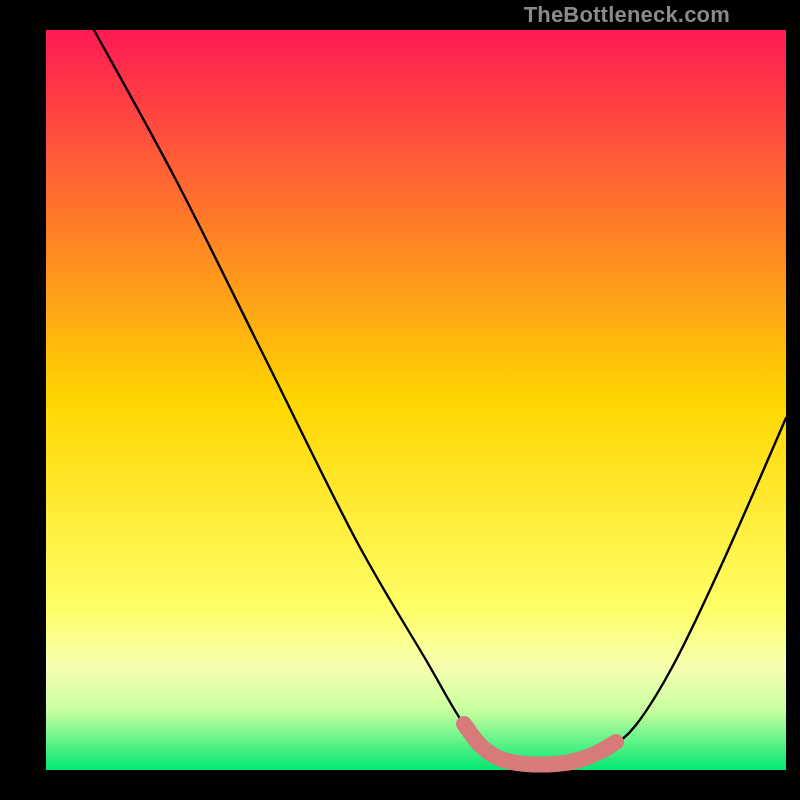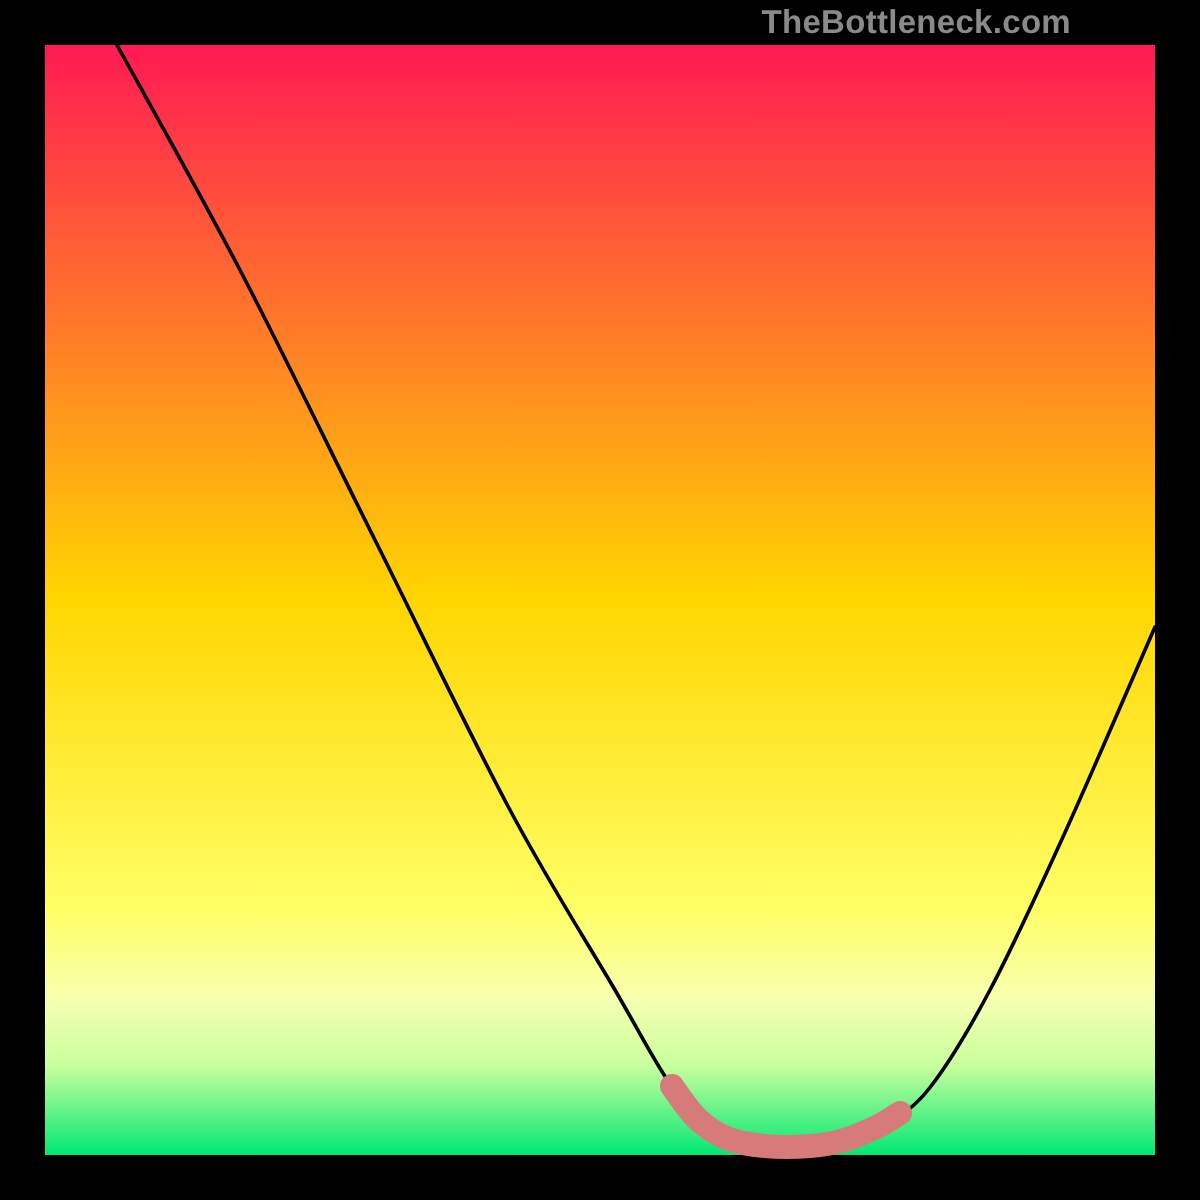--- a/index.html
+++ b/index.html
@@ -5,21 +5,21 @@
   html, body {
     margin: 0;
     padding: 0;
     width: 800px;
     height: 800px;
     background: #000;
     overflow: hidden;
   }
   .frame {
     position: absolute;
-    left: 0;
+    left: 16px;
     top: 0;
     width: 724px;
     height: 800px;
   }
   .watermark {
     position: absolute;
     top: 2px;
     right: 10px;
     font-family: Arial, Helvetica, sans-serif;
     font-size: 22px;

